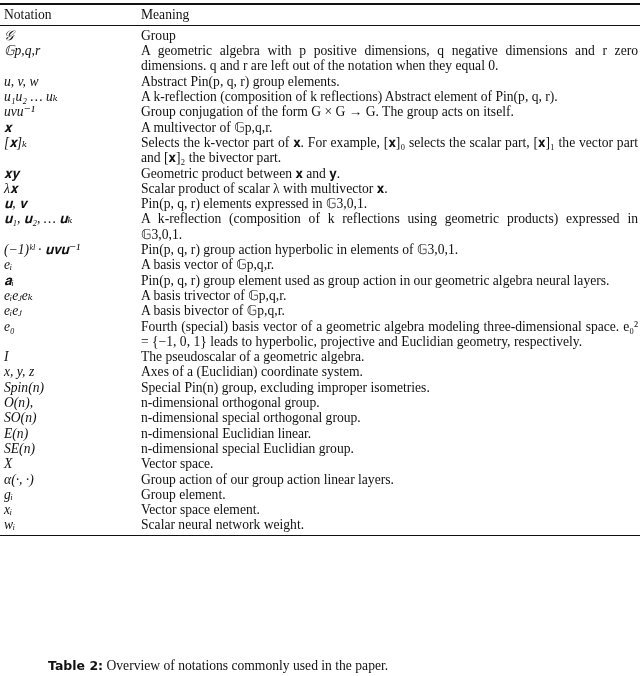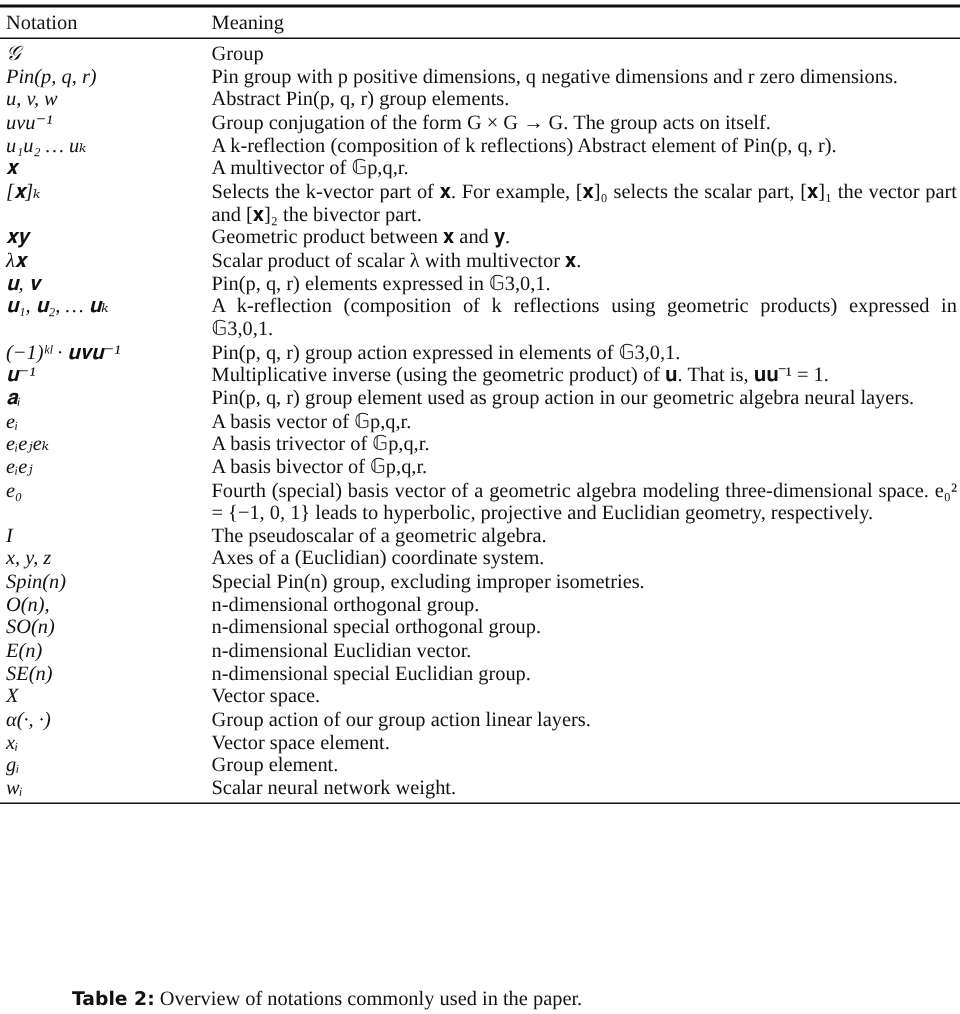--- a/index.html
+++ b/index.html
@@ -54,34 +54,34 @@
     <colgroup>
         <col class="c1">
         <col class="c2">
       </colgroup>
     <tbody id="rows">
         <tr>
           <td class="n math">𝒢</td>
           <td class="m">Group</td>
         </tr>
         <tr>
-          <td class="n math">Pin(p, q, r)</td>
-          <td class="m">Pin group with p positive dimensions, q negative dimensions and r zero dimensions.</td>
+          <td class="n math">𝔾p,q,r</td>
+          <td class="m">A geometric algebra with p positive dimensions, q negative dimensions and r zero dimensions. q and r are left out of the notation when they equal 0.</td>
         </tr>
         <tr>
           <td class="n math">u, v, w</td>
           <td class="m">Abstract Pin(p, q, r) group elements.</td>
         </tr>
         <tr>
+          <td class="n math">u₁u₂ … uₖ</td>
+          <td class="m">A k-reflection (composition of k reflections) Abstract element of Pin(p, q, r).</td>
+        </tr>
+        <tr>
           <td class="n math">uvu⁻¹</td>
           <td class="m">Group conjugation of the form G × G → G. The group acts on itself.</td>
-        </tr>
-        <tr>
-          <td class="n math">u₁u₂ … uₖ</td>
-          <td class="m">A k-reflection (composition of k reflections) Abstract element of Pin(p, q, r).</td>
         </tr>
         <tr>
           <td class="n math">𝐱</td>
           <td class="m">A multivector of 𝔾p,q,r.</td>
         </tr>
         <tr>
           <td class="n math">[𝐱]ₖ</td>
           <td class="m">Selects the k-vector part of 𝐱. For example, [𝐱]₀ selects the scalar part, [𝐱]₁ the vector part and [𝐱]₂ the bivector part.</td>
         </tr>
         <tr>
@@ -95,33 +95,29 @@
         <tr>
           <td class="n math">𝐮, 𝐯</td>
           <td class="m">Pin(p, q, r) elements expressed in 𝔾3,0,1.</td>
         </tr>
         <tr>
           <td class="n math">𝐮₁, 𝐮₂, … 𝐮ₖ</td>
           <td class="m">A k-reflection (composition of k reflections using geometric products) expressed in 𝔾3,0,1.</td>
         </tr>
         <tr>
           <td class="n math">(−1)ᵏˡ · 𝐮𝐯𝐮⁻¹</td>
-          <td class="m">Pin(p, q, r) group action expressed in elements of 𝔾3,0,1.</td>
+          <td class="m">Pin(p, q, r) group action hyperbolic in elements of 𝔾3,0,1.</td>
         </tr>
         <tr>
-          <td class="n math">𝐮⁻¹</td>
-          <td class="m">Multiplicative inverse (using the geometric product) of 𝐮. That is, 𝐮𝐮⁻¹ = 1.</td>
+          <td class="n math">eᵢ</td>
+          <td class="m">A basis vector of 𝔾p,q,r.</td>
         </tr>
         <tr>
           <td class="n math">𝐚ᵢ</td>
           <td class="m">Pin(p, q, r) group element used as group action in our geometric algebra neural layers.</td>
-        </tr>
-        <tr>
-          <td class="n math">eᵢ</td>
-          <td class="m">A basis vector of 𝔾p,q,r.</td>
         </tr>
         <tr>
           <td class="n math">eᵢeⱼeₖ</td>
           <td class="m">A basis trivector of 𝔾p,q,r.</td>
         </tr>
         <tr>
           <td class="n math">eᵢeⱼ</td>
           <td class="m">A basis bivector of 𝔾p,q,r.</td>
         </tr>
         <tr>
@@ -143,41 +139,41 @@
         <tr>
           <td class="n math">O(n),</td>
           <td class="m">n-dimensional orthogonal group.</td>
         </tr>
         <tr>
           <td class="n math">SO(n)</td>
           <td class="m">n-dimensional special orthogonal group.</td>
         </tr>
         <tr>
           <td class="n math">E(n)</td>
-          <td class="m">n-dimensional Euclidian vector.</td>
+          <td class="m">n-dimensional Euclidian linear.</td>
         </tr>
         <tr>
           <td class="n math">SE(n)</td>
           <td class="m">n-dimensional special Euclidian group.</td>
         </tr>
         <tr>
           <td class="n math">X</td>
           <td class="m">Vector space.</td>
         </tr>
         <tr>
           <td class="n math">α(·, ·)</td>
           <td class="m">Group action of our group action linear layers.</td>
         </tr>
         <tr>
+          <td class="n math">gᵢ</td>
+          <td class="m">Group element.</td>
+        </tr>
+        <tr>
           <td class="n math">xᵢ</td>
           <td class="m">Vector space element.</td>
-        </tr>
-        <tr>
-          <td class="n math">gᵢ</td>
-          <td class="m">Group element.</td>
         </tr>
         <tr>
           <td class="n math">wᵢ</td>
           <td class="m">Scalar neural network weight.</td>
         </tr>
       </tbody>
   </table>
   <div class="rule-bot"></div>
 </div>
 

